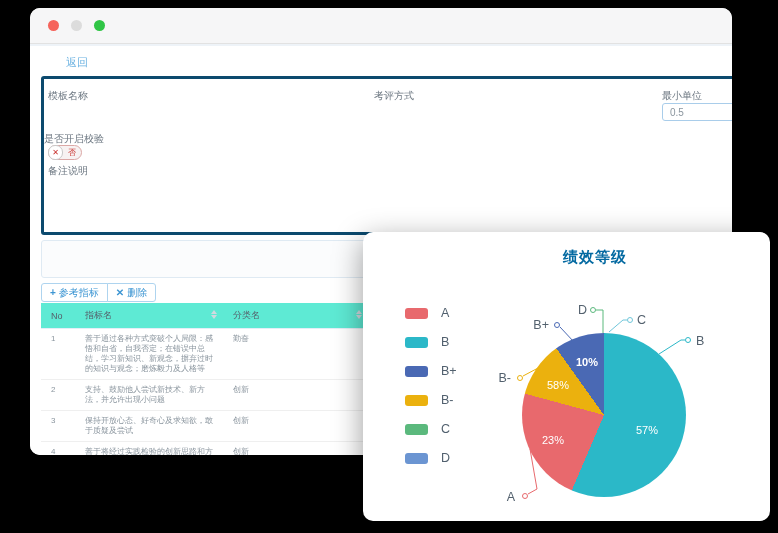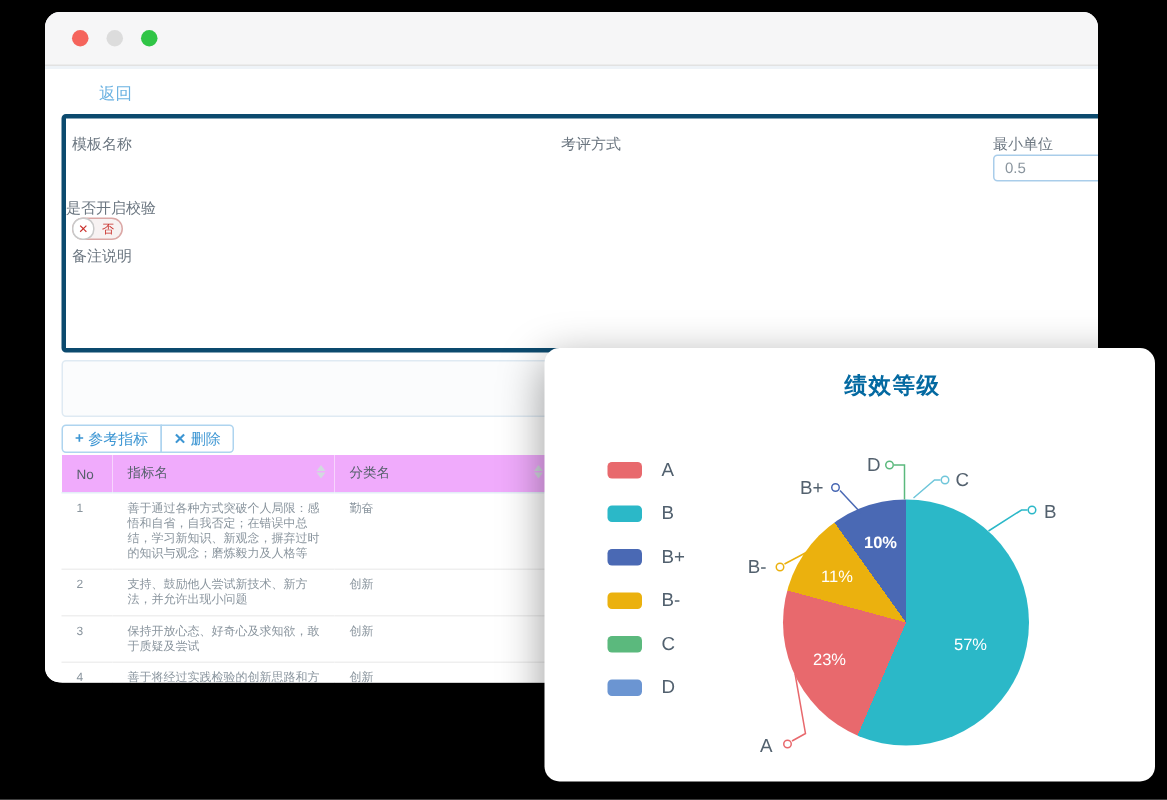--- a/index.html
+++ b/index.html
@@ -51,21 +51,21 @@
   
   .btn-group { position:absolute; left:11px; top:237px; display:flex; }
   .btn { height:19px; display:flex; align-items:center; gap:3px; padding:0 8px;
          border:1px solid #aed4ef; background:#fff; color:#3d96d3; font-size:10px; cursor:pointer; }
   .btn:first-child { border-radius:3px 0 0 3px; }
   .btn + .btn { margin-left:-1px; border-radius:0 3px 3px 0; }
   .btn .ic { font-size:10px; font-weight:bold; }
 
   
   .tbl { position:absolute; left:11px; top:257px; width:720px; border-collapse:collapse; table-layout:fixed; }
-  .tbl th { background:#f0abfc; color:#55606b; font-size:9px; font-weight:normal; text-align:left;
+  .tbl th { background:#5eead4; color:#55606b; font-size:9px; font-weight:normal; text-align:left;
             padding:6px 10px; border-bottom:1px solid #e3eef7; position:relative; }
   .tbl td { font-size:8px; color:#8a959e; line-height:10px; vertical-align:top;
             padding:5px 5px 5px 10px; border-bottom:1px solid #efefef; background:#fff; }
   .sort-ic { position:absolute; right:6px; top:7px; display:flex; flex-direction:column; gap:1px; cursor:pointer; }
   .sort-ic i { width:0; height:0; border-left:3px solid transparent; border-right:3px solid transparent; }
   .sort-ic .up { border-bottom:4px solid #d2d9df; }
   .sort-ic .dn { border-top:4px solid #d2d9df; }
   .weight-box { width:26px; height:16px; border:1px solid #9ecae8; border-radius:2px; background:#fff; }
 
   
@@ -235,17 +235,17 @@
         <text x="186" y="97" text-anchor="end" fill="#53616e" font-size="12.5">B+</text>
         <polyline points="177,135 160,144" fill="none" stroke="#ebb10e" stroke-width="1"></polyline>
         <circle cx="157" cy="146" r="2.5" fill="#fff" stroke="#ebb10e" stroke-width="1"></circle>
         <text x="148" y="150" text-anchor="end" fill="#53616e" font-size="12.5">B-</text>
         <polyline points="167,217 174,257 165,262" fill="none" stroke="#e8696d" stroke-width="1"></polyline>
         <circle cx="162" cy="264" r="2.5" fill="#fff" stroke="#e8696d" stroke-width="1"></circle>
         <text x="152" y="269" text-anchor="end" fill="#53616e" font-size="12.5">A</text>
       </svg>
   <span class="pct" style="left: 284px; top: 198px;">57%</span>
       <span class="pct" style="left: 190px; top: 208px;">23%</span>
-      <span class="pct" style="left: 195px; top: 153px;">11%</span>
+      <span class="pct" style="left: 195px; top: 153px;">58%</span>
       <span class="pct" style="left: 224px; top: 130px; font-weight: bold;">10%</span>
     </div>
 
 </div>
 
 </body></html>

